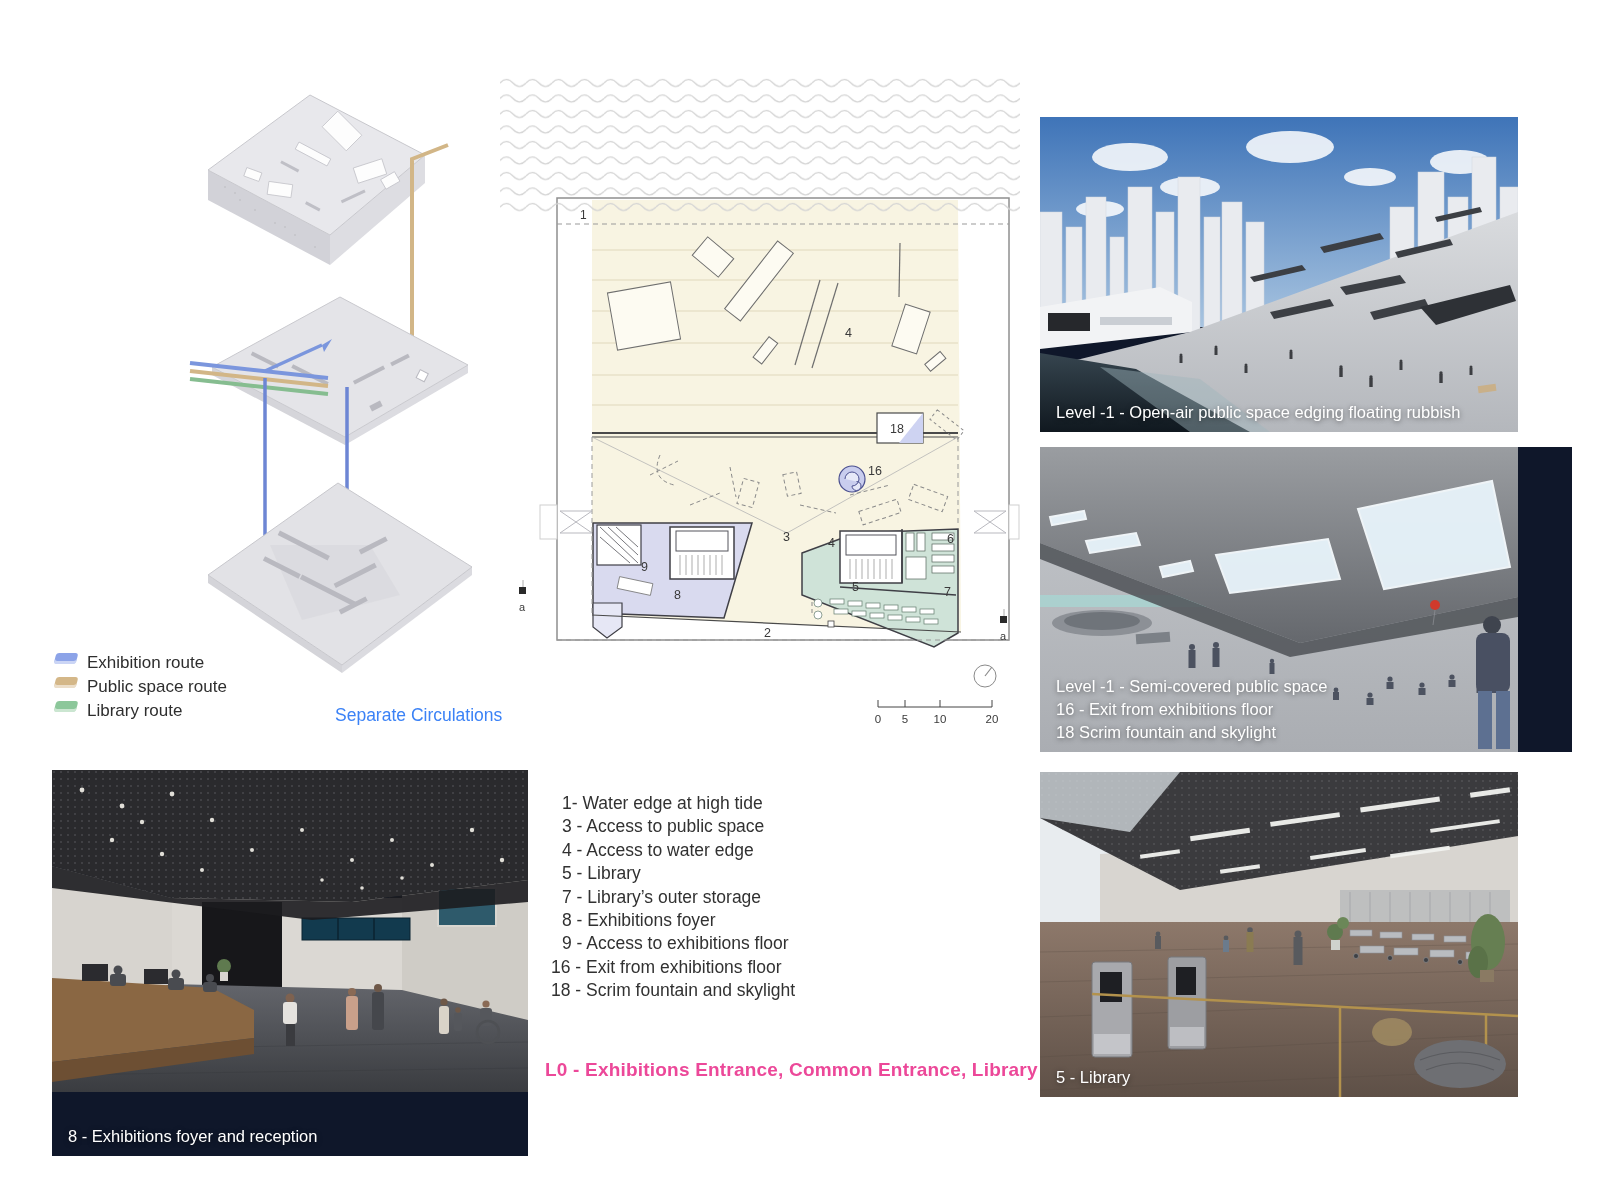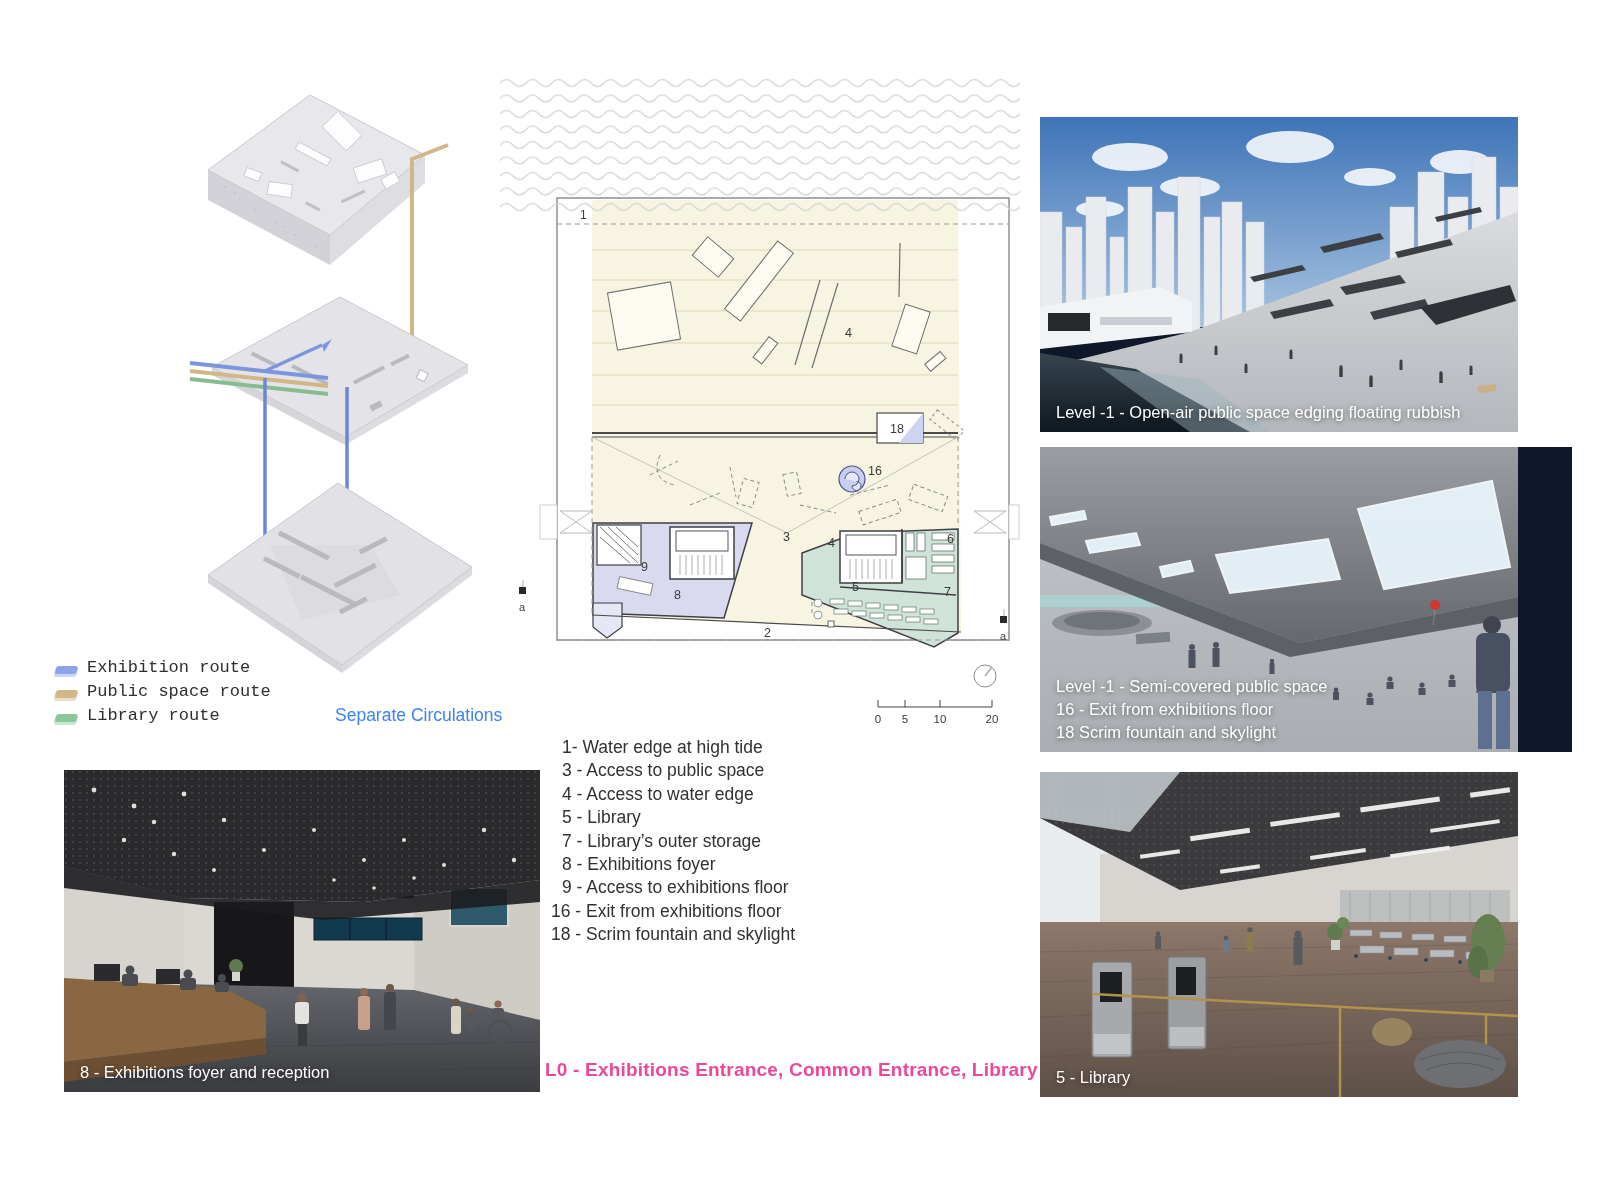--- a/index.html
+++ b/index.html
@@ -2,37 +2,37 @@
 <html><head>
 <meta charset="utf-8">
 <style>
   html,body{margin:0;padding:0;background:#fff;}
   .board{position:relative;width:1600px;height:1200px;background:#fff;overflow:hidden;
          font-family:"Liberation Sans",sans-serif;color:#333;}
   .abs{position:absolute;}
   svg{display:block;}
   
   .legend{position:absolute;left:55px;top:653px;}
-  .legend-row{display:flex;align-items:flex-end;height:24px;font-family:Liberation Mono, monospace;}
+  .legend-row{display:flex;align-items:flex-start;height:24px;}
   .swatch{width:22px;height:11px;border-radius:3px;transform:skewX(-14deg);margin-right:10px;flex:0 0 auto;}
   .sw-blue{background:#8ca3e8;box-shadow:inset 0 -3px 0 rgba(255,255,255,.55);}
   .sw-tan{background:#d4b788;box-shadow:inset 0 -3px 0 rgba(255,255,255,.55);}
   .sw-green{background:#8cc79a;box-shadow:inset 0 -3px 0 rgba(255,255,255,.55);}
   .legend-label{font-size:17px;color:#2e2e2e;}
   .legend-title{position:absolute;left:335px;top:705px;font-size:17.5px;color:#3b82f6;}
   
   .plan text{font-family:"Liberation Sans",sans-serif;fill:#3a3a3a;}
   
-  .key-list{position:absolute;left:551px;top:736px;width:470px;font-size:17.5px;
+  .key-list{position:absolute;left:551px;top:792px;width:470px;font-size:17.5px;
             line-height:23.4px;color:#313131;}
   .key-item{padding-left:11px;white-space:nowrap;}
   .key-item.two-digit{padding-left:0;}
   
   figure{margin:0;position:absolute;overflow:hidden;background:#0f172a;}
-  .fig-foyer{left:52px;top:770px;width:476px;height:322px;margin-left:12px;}
+  .fig-foyer{left:52px;top:770px;width:476px;height:386px;}
   .fig-openair{left:1040px;top:117px;width:478px;height:315px;}
   .fig-semi{left:1040px;top:447px;width:532px;height:305px;}
   .fig-library{left:1040px;top:772px;width:478px;height:325px;}
   figcaption{position:absolute;left:16px;bottom:8px;color:#fff;font-size:16.5px;
              text-shadow:0 1px 5px rgba(0,0,0,.5);line-height:23px;}
   
   .board-title{position:absolute;left:545px;top:1059px;font-size:19px;font-weight:700;
                color:#ec4899;letter-spacing:.2px;white-space:nowrap;}
 </style>
 </head>

